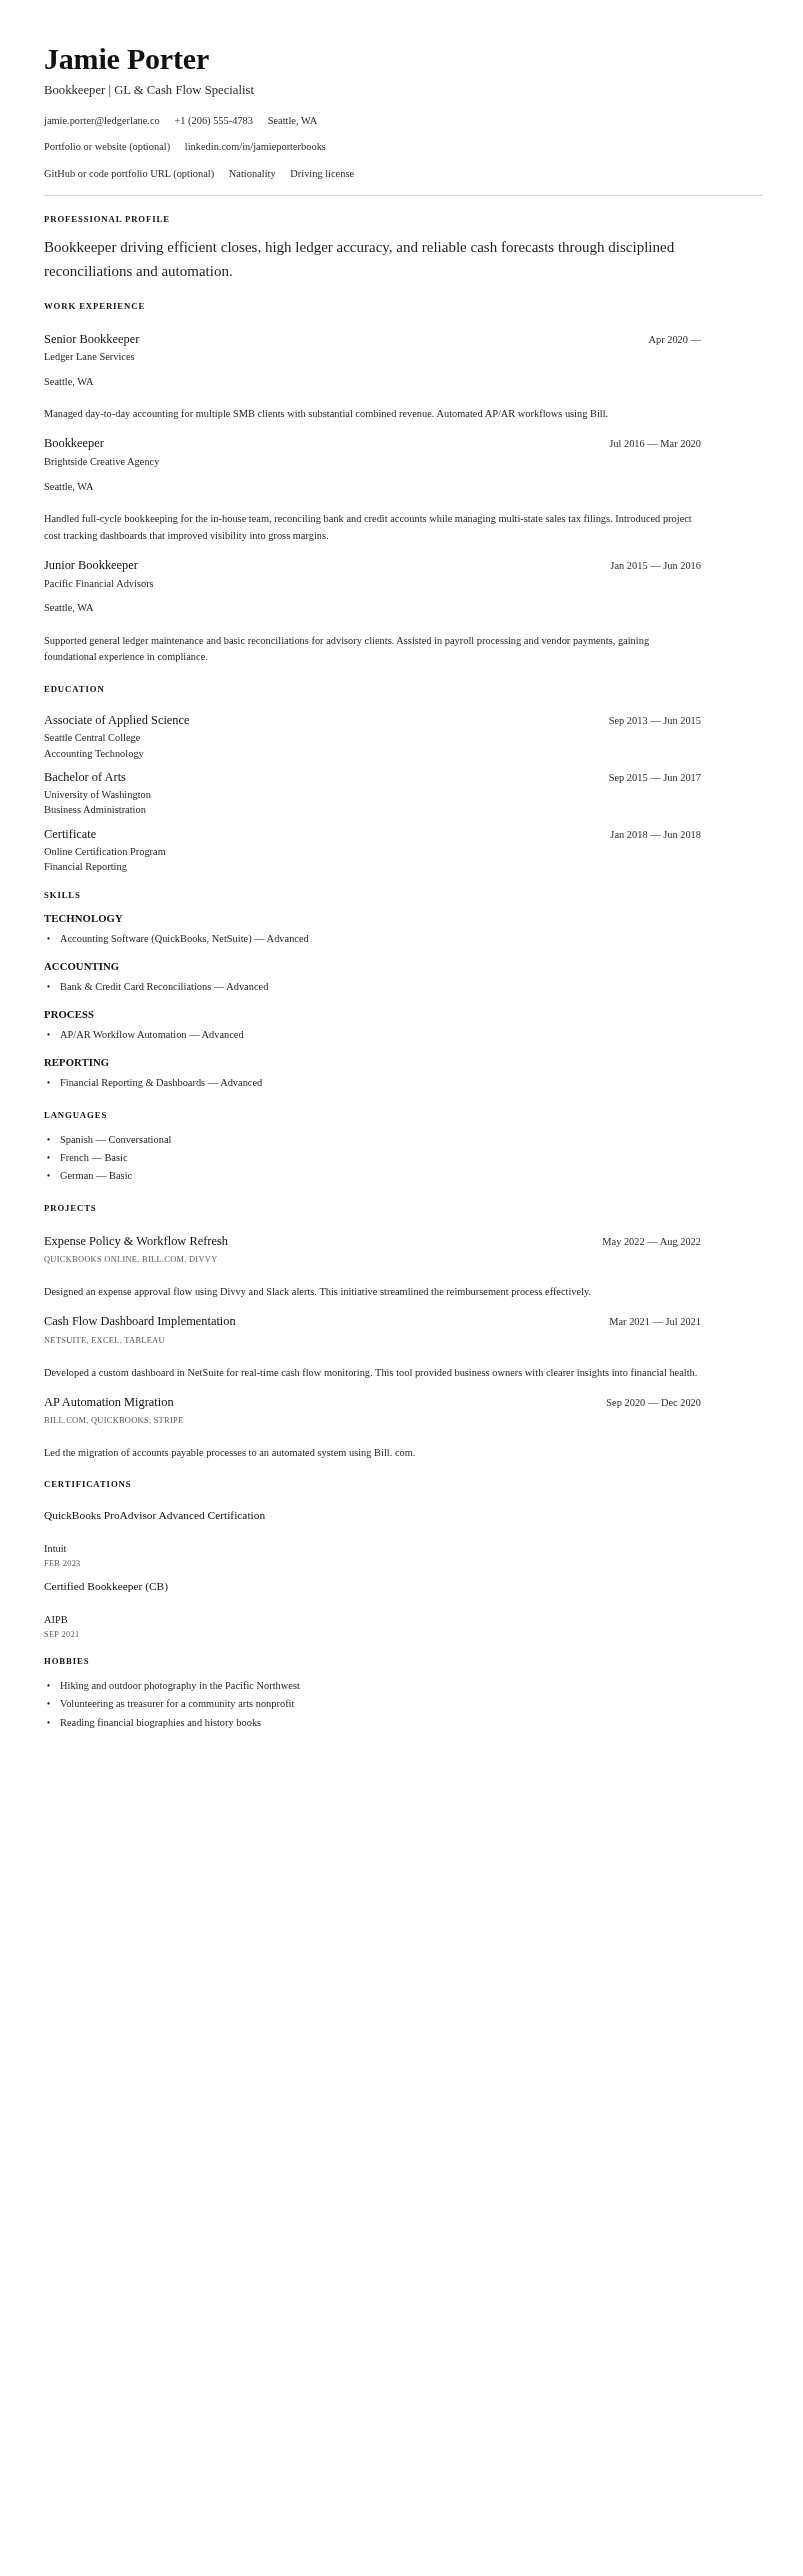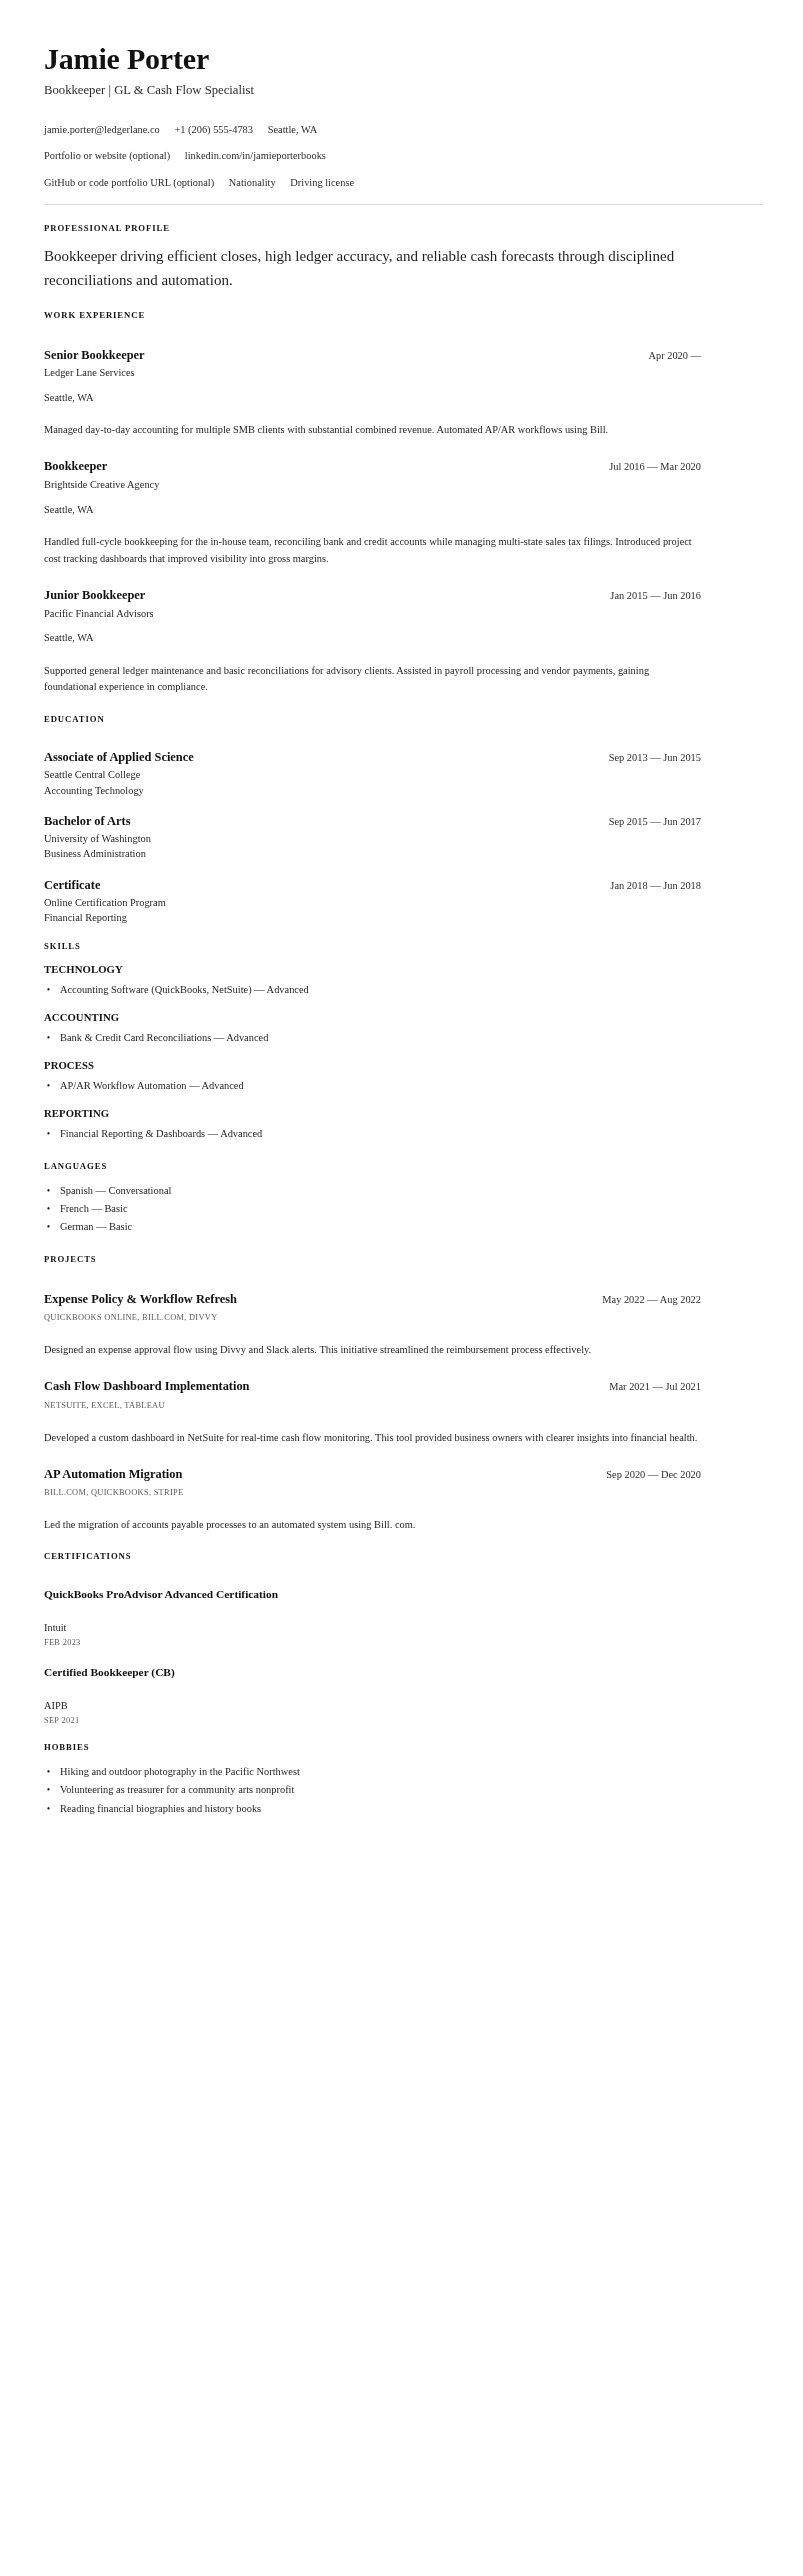--- a/index.html
+++ b/index.html
@@ -27,21 +27,21 @@
     font-weight: 700;
     letter-spacing: -0.2px;
     line-height: 1.12;
     margin: 0 0 6.7px 0;
     color: #111111;
   }
   .headline {
     font-size: 12.7px;
     font-weight: 400;
     color: #2b2b2b;
-    margin: 0 0 23px 0;
+    margin: 0 0 14px 0;
     line-height: 1.3;
   }
   .contact-line {
     font-size: 10.4px;
     color: #2b2b2b;
     margin-bottom: 11.4px;
     line-height: 1.45;
   }
   .contact-line .item { margin-right: 14.7px; display: inline; }
   .contact-line .item:last-child { margin-right: 0; }
@@ -76,24 +76,23 @@
   
   .entry { margin-bottom: 2.7px; padding-top: 9.4px; }
   .entry-head {
     display: flex;
     align-items: baseline;
     justify-content: space-between;
     gap: 16px;
   }
   .entry-title {
     font-size: 12.4px;
-    font-weight: 700;
+    font-weight: 400;
     color: #111111;
     line-height: 1.3;
-    margin-top: 7px;
   }
   .entry-date {
     font-size: 10.4px;
     color: #2d2d2d;
     white-space: nowrap;
     text-align: right;
     flex-shrink: 0;
   }
   .entry-sub {
     font-size: 10.4px;

